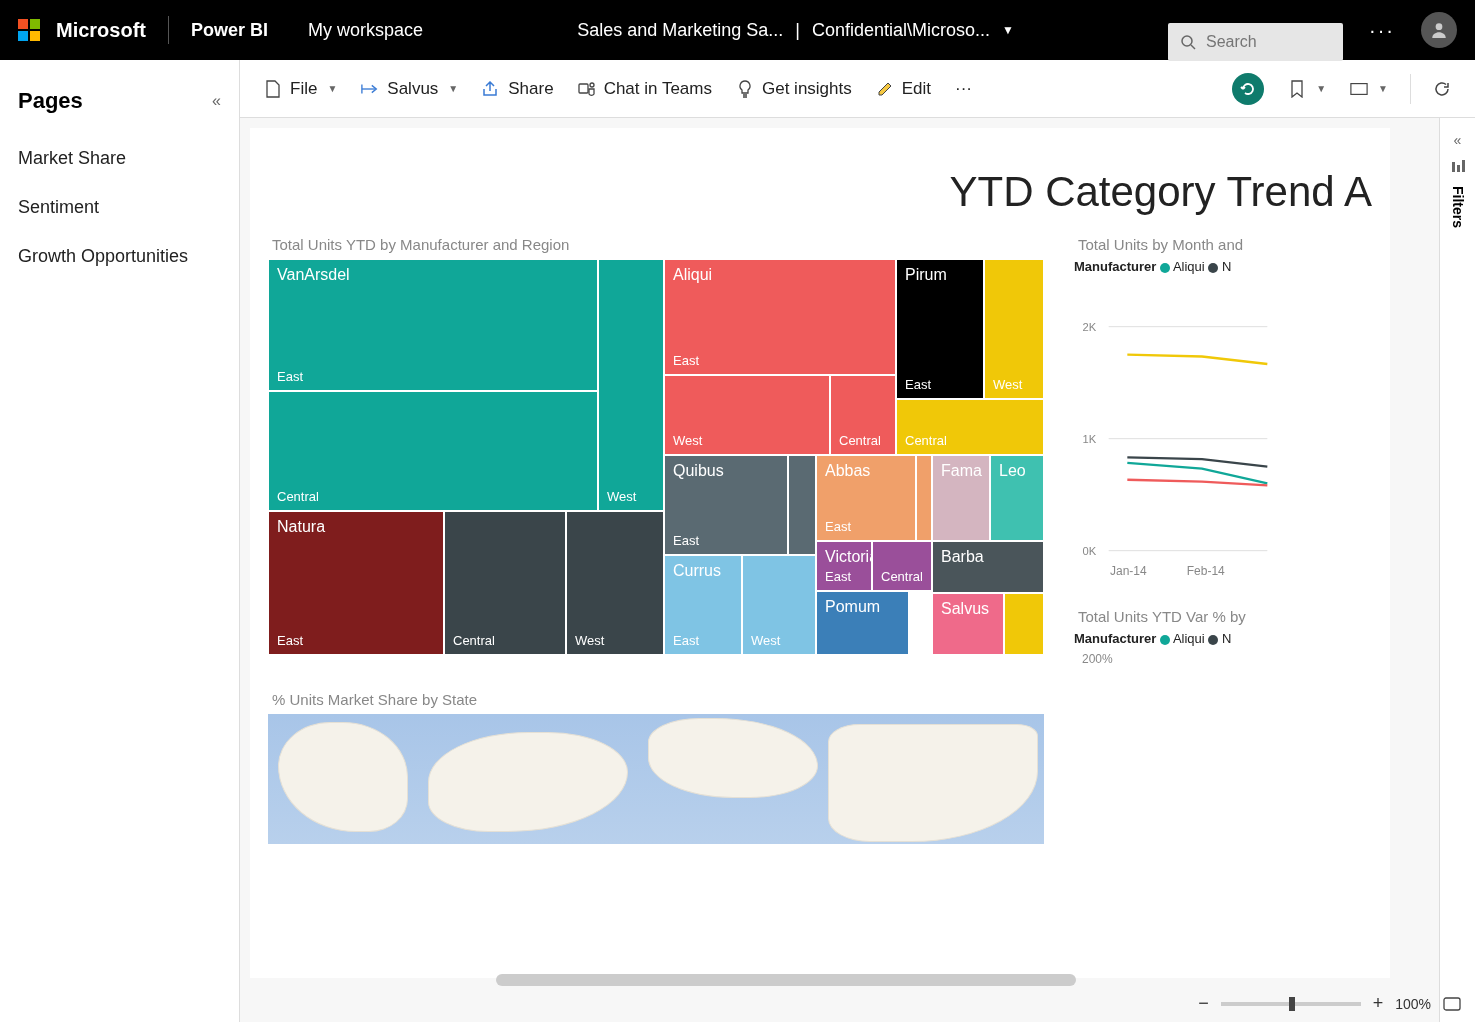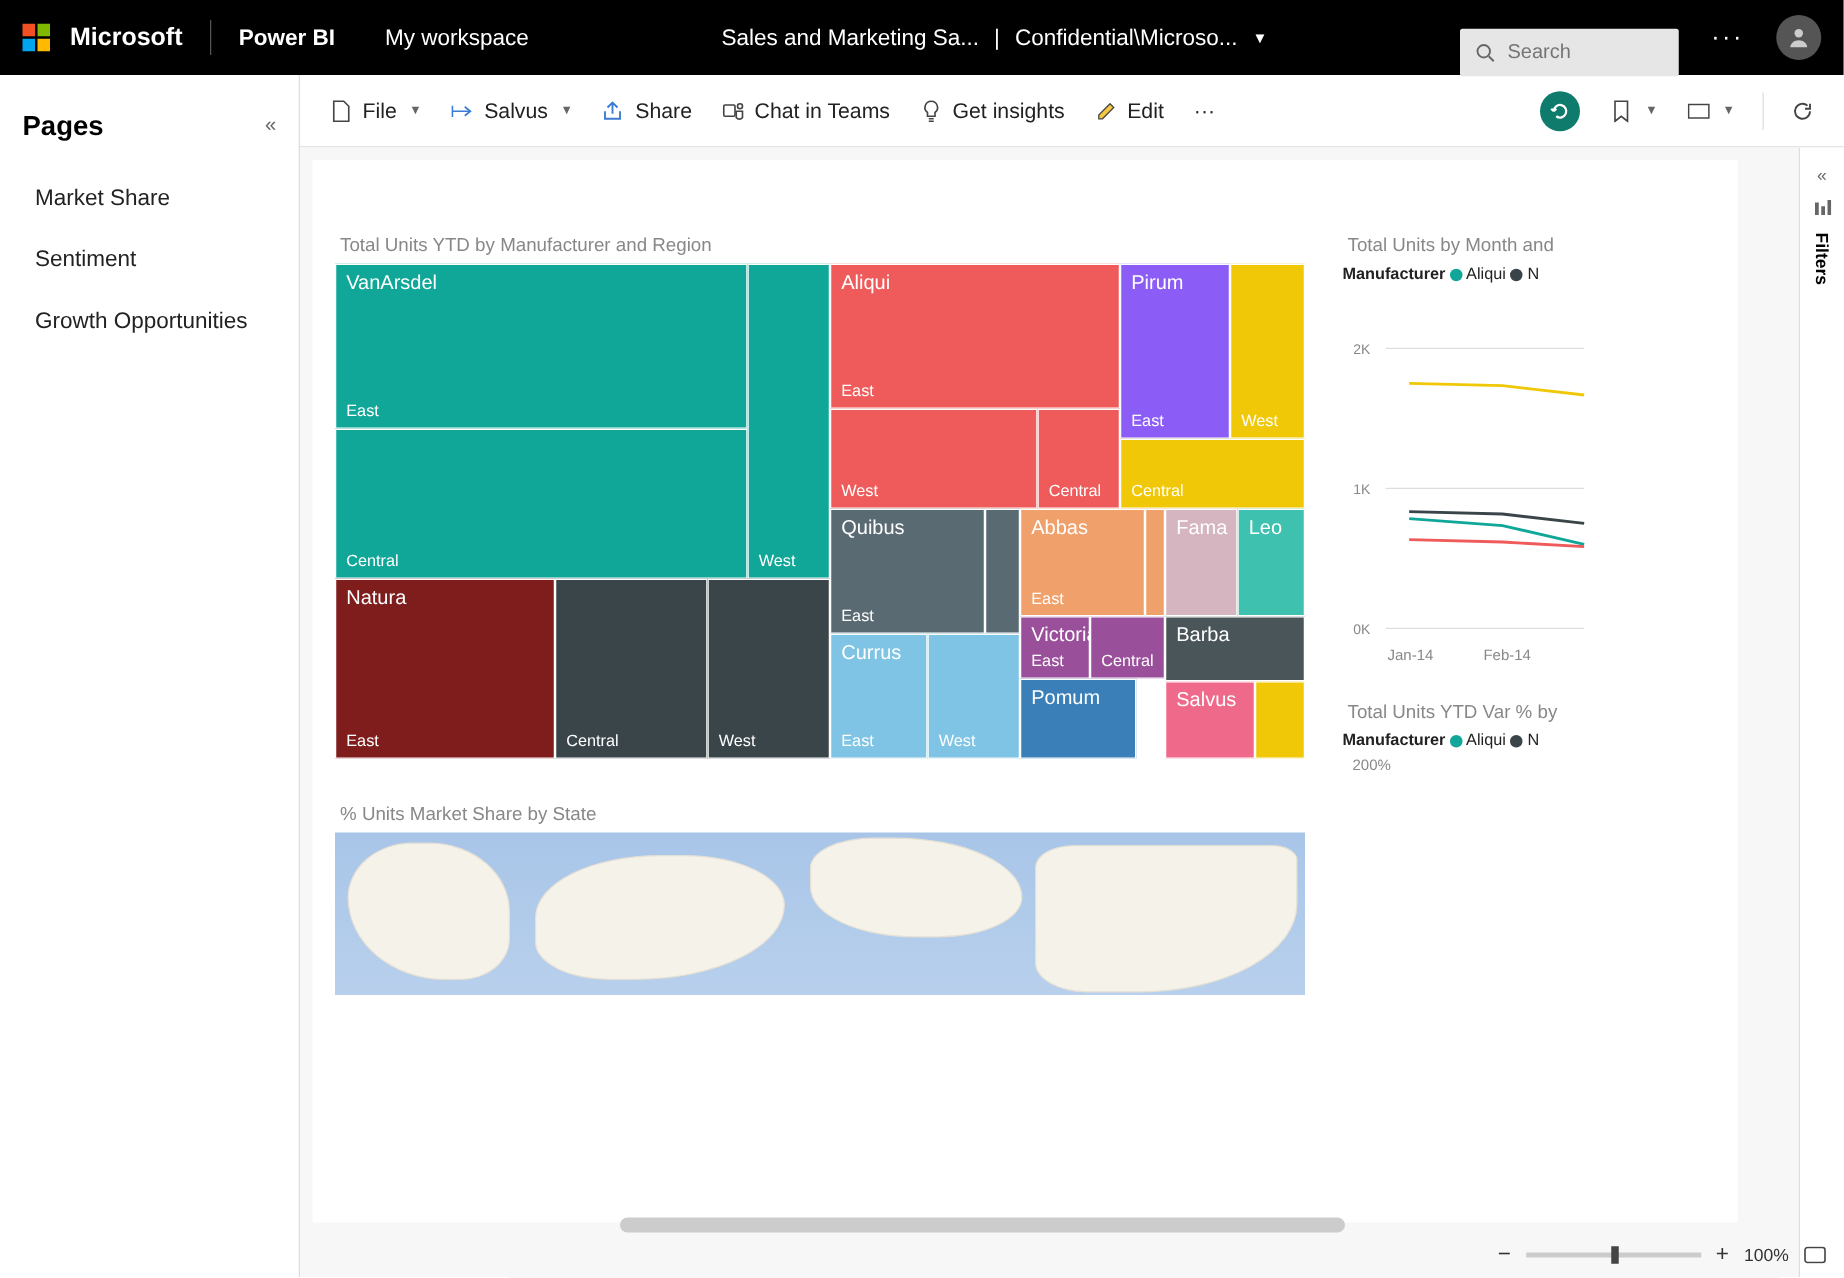--- a/index.html
+++ b/index.html
@@ -23,21 +23,21 @@
 .avatar svg { fill: #ccc; }
 
 
 .body { flex: 1; display: flex; overflow: hidden; }
 
 
 .sidebar { width: 240px; border-right: 1px solid #ddd; padding-top: 20px; position: relative; }
 .side-head { display: flex; justify-content: space-between; align-items: center; padding: 8px 18px 20px; }
 .side-head h3 { font-size: 22px; font-weight: 600; }
 .side-collapse { font-size: 16px; color: #666; }
-.page-item { padding: 14px 28px; font-size: 18px; color: #222; cursor: pointer; }
+.page-item { padding: 14px 18px; font-size: 18px; color: #222; cursor: pointer; }
 .page-item.active { background: #eaeaea; border-left: 4px solid #000; font-weight: 400; padding-left: 14px; }
 
 
 .main { flex: 1; display: flex; flex-direction: column; overflow: hidden; }
 
 
 .toolbar { height: 58px; border-bottom: 1px solid #ddd; display: flex; align-items: center; padding: 0 12px; gap: 0; color: #222; }
 .tb-item { display: flex; align-items: center; gap: 8px; padding: 0 12px; font-size: 17px; cursor: pointer; height: 100%; }
 .tb-item .ico { display: inline-flex; width: 18px; height: 18px; align-items: center; justify-content: center; }
 .tb-item .chev { font-size: 10px; color: #666; margin-left: 2px; }
@@ -223,20 +223,21 @@
             <svg width="18" height="18" viewBox="0 0 18 18" fill="none" stroke="#444" stroke-width="1.5">
               <path d="M15 9a6 6 0 1 1-2-4.5M15 3v4h-4"></path>
             </svg>
           </span>
       </div>
     </div>
 
     <div class="canvas-wrap">
       <div class="canvas-scroll">
         <div class="report-canvas">
+          <div class="report-title">YTD Category Trend A</div>
 
           <div class="treemap-area">
             <div>
               <div class="viz-title">Total Units YTD by Manufacturer and Region</div>
               <div class="treemap" id="treemap">
                   <div class="tm-cell" style="left: 0px; top: 0px; width: 330px; height: 132px; background: rgb(16, 167, 152);">
                     <span class="lab-top">VanArsdel</span>
                     <span class="lab-bot">East</span>
                   </div>
                   <div class="tm-cell" style="left: 0px; top: 132px; width: 330px; height: 120px; background: rgb(16, 167, 152);">
@@ -258,21 +259,21 @@
                   <div class="tm-cell" style="left: 396px; top: 0px; width: 232px; height: 116px; background: rgb(239, 91, 91);">
                     <span class="lab-top">Aliqui</span>
                     <span class="lab-bot">East</span>
                   </div>
                   <div class="tm-cell" style="left: 396px; top: 116px; width: 166px; height: 80px; background: rgb(239, 91, 91);">
                     <span class="lab-bot">West</span>
                   </div>
                   <div class="tm-cell" style="left: 562px; top: 116px; width: 66px; height: 80px; background: rgb(239, 91, 91);">
                     <span class="lab-bot">Central</span>
                   </div>
-                  <div class="tm-cell" style="left: 628px; top: 0px; width: 88px; height: 140px; background: #8b5cf6;">
+                  <div class="tm-cell" style="left: 628px; top: 0px; width: 88px; height: 140px; background: #000000;">
                     <span class="lab-top">Pirum</span>
                     <span class="lab-bot">East</span>
                   </div>
                   <div class="tm-cell" style="left: 716px; top: 0px; width: 60px; height: 140px; background: rgb(240, 200, 8);">
                     <span class="lab-bot">West</span>
                   </div>
                   <div class="tm-cell" style="left: 628px; top: 140px; width: 148px; height: 56px; background: rgb(240, 200, 8);">
                     <span class="lab-bot">Central</span>
                   </div>
                   <div class="tm-cell" style="left: 396px; top: 196px; width: 124px; height: 100px; background: rgb(90, 106, 114);">

